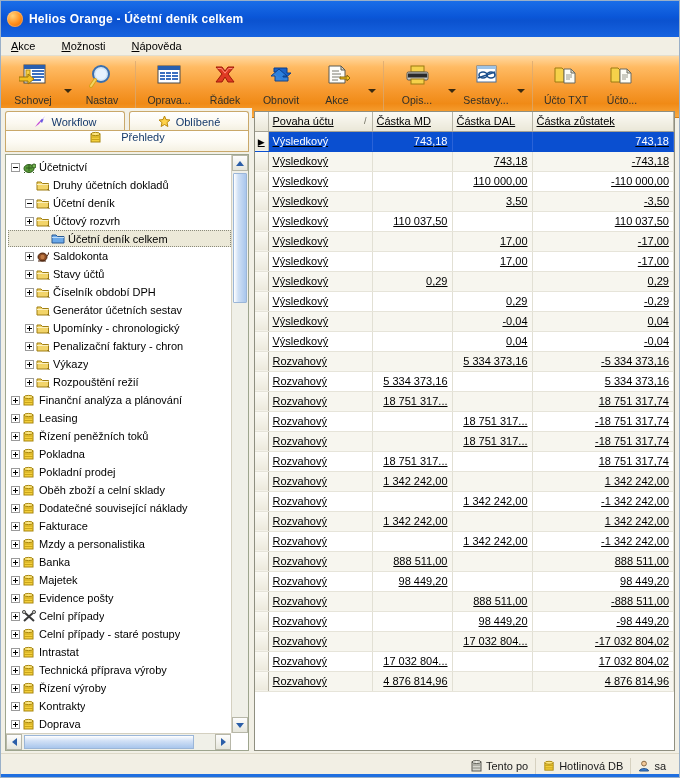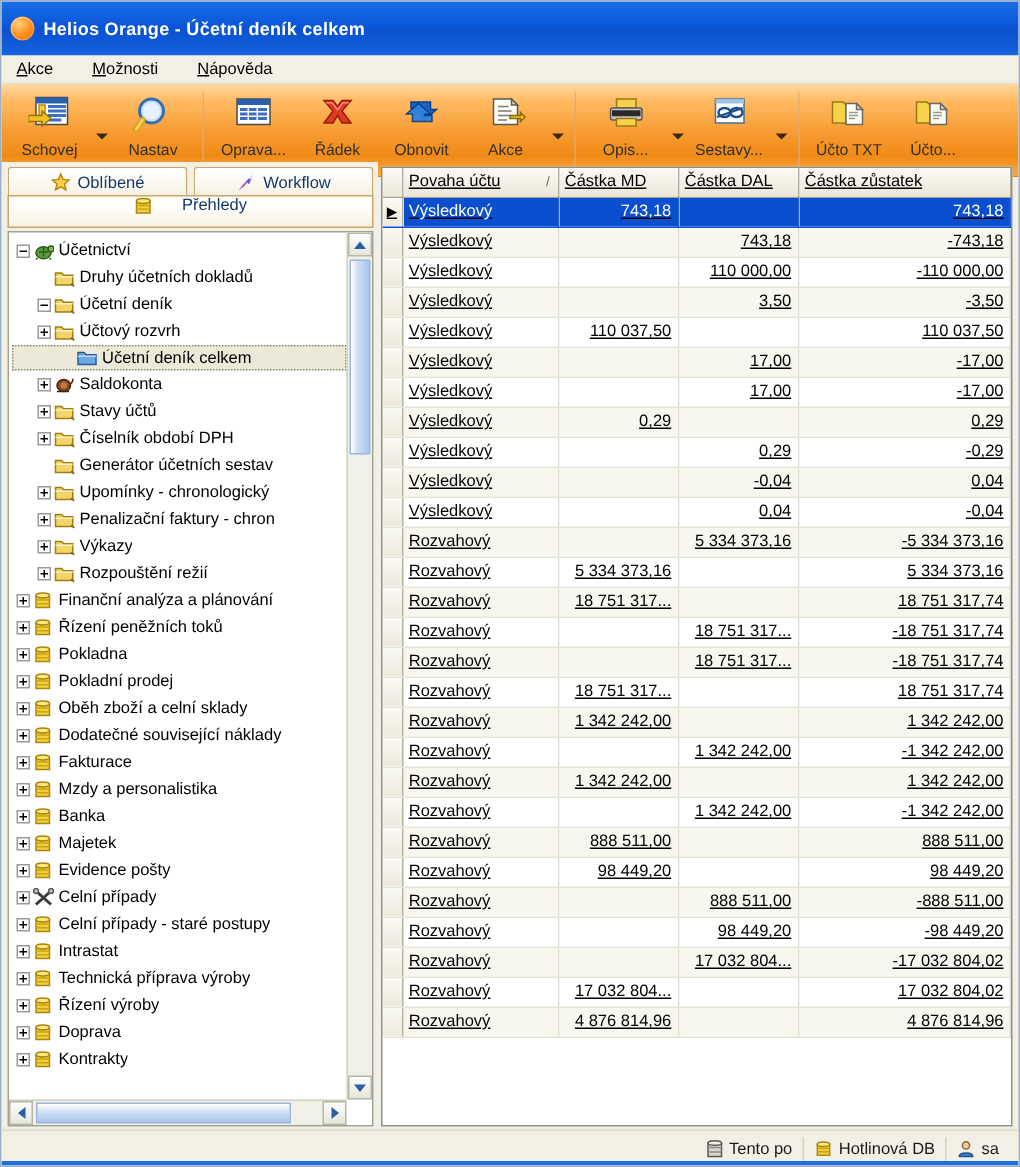--- a/index.html
+++ b/index.html
@@ -426,34 +426,34 @@
   </div>
 
   <div class="body">
 
     <div class="left">
 
       <div class="navtabs">
         <div class="navtab">
           <span class="ti">
             <svg width="13" height="13" viewBox="0 0 13 13">
-                <path d="M6.5 1 L8 4.6 L12 5 L9 7.6 L9.9 11.5 L6.5 9.5 L3.1 11.5 L4 7.6 L1 5 L5 4.6 Z" fill="#ffd24a" stroke="#b8860b"></path>
-              </svg>
-          </span>
-          <span>Oblíbené</span>
-        </div>
-        <div class="navtab">
-          <span class="ti">
-            <svg width="13" height="13" viewBox="0 0 13 13">
                 <path d="M12 1 L5 8 L2 12 L6 9 Z" fill="#c44ad8"></path>
                 <path d="M12 1 L7 6 L9 8 Z" fill="#6a5ae0"></path>
                 <circle cx="10.5" cy="2.5" r="2" fill="#ffffff" opacity=".75"></circle>
               </svg>
           </span>
           <span>Workflow</span>
+        </div>
+        <div class="navtab">
+          <span class="ti">
+            <svg width="13" height="13" viewBox="0 0 13 13">
+                <path d="M6.5 1 L8 4.6 L12 5 L9 7.6 L9.9 11.5 L6.5 9.5 L3.1 11.5 L4 7.6 L1 5 L5 4.6 Z" fill="#ffd24a" stroke="#b8860b"></path>
+              </svg>
+          </span>
+          <span>Oblíbené</span>
         </div>
       </div>
 
       <div class="hdrbar">
         <span class="ti">
           <svg width="13" height="13" viewBox="0 0 13 13">
               <rect x="2" y="3" width="9" height="8" fill="#f3cf3c" stroke="#a8860e"></rect>
               <ellipse cx="6.5" cy="3" rx="4.5" ry="1.6" fill="#ffe880" stroke="#a8860e"></ellipse>
               <path d="M2 6h9M2 8.5h9" stroke="#c9a41a"></path>
             </svg>
@@ -635,20 +635,32 @@
             <div class="tnode">
               <span class="indent" style="width: 3px;"></span>
               <span class="tog plus"></span>
               <span class="nicon">
                 <svg width="14" height="13" viewBox="0 0 14 13">
                   <rect x="2" y="3" width="9" height="8" fill="#f3cf3c" stroke="#a8860e"></rect>
                   <ellipse cx="6.5" cy="3" rx="4.5" ry="1.6" fill="#ffe880" stroke="#a8860e"></ellipse>
                   <path d="M2 6h9M2 8.5h9" stroke="#c9a41a"></path>
                 </svg>
               </span>
+              <span class="tlabel">Leasing</span>
+            </div>
+            <div class="tnode">
+              <span class="indent" style="width: 3px;"></span>
+              <span class="tog plus"></span>
+              <span class="nicon">
+                <svg width="14" height="13" viewBox="0 0 14 13">
+                  <rect x="2" y="3" width="9" height="8" fill="#f3cf3c" stroke="#a8860e"></rect>
+                  <ellipse cx="6.5" cy="3" rx="4.5" ry="1.6" fill="#ffe880" stroke="#a8860e"></ellipse>
+                  <path d="M2 6h9M2 8.5h9" stroke="#c9a41a"></path>
+                </svg>
+              </span>
               <span class="tlabel">Řízení peněžních toků</span>
             </div>
             <div class="tnode">
               <span class="indent" style="width: 3px;"></span>
               <span class="tog plus"></span>
               <span class="nicon">
                 <svg width="14" height="13" viewBox="0 0 14 13">
                   <rect x="2" y="3" width="9" height="8" fill="#f3cf3c" stroke="#a8860e"></rect>
                   <ellipse cx="6.5" cy="3" rx="4.5" ry="1.6" fill="#ffe880" stroke="#a8860e"></ellipse>
                   <path d="M2 6h9M2 8.5h9" stroke="#c9a41a"></path>
@@ -815,33 +827,33 @@
             <div class="tnode">
               <span class="indent" style="width: 3px;"></span>
               <span class="tog plus"></span>
               <span class="nicon">
                 <svg width="14" height="13" viewBox="0 0 14 13">
                   <rect x="2" y="3" width="9" height="8" fill="#f3cf3c" stroke="#a8860e"></rect>
                   <ellipse cx="6.5" cy="3" rx="4.5" ry="1.6" fill="#ffe880" stroke="#a8860e"></ellipse>
                   <path d="M2 6h9M2 8.5h9" stroke="#c9a41a"></path>
                 </svg>
               </span>
+              <span class="tlabel">Kontrakty</span>
+            </div>
+            <div class="tnode">
+              <span class="indent" style="width: 3px;"></span>
+              <span class="tog plus"></span>
+              <span class="nicon">
+                <svg width="14" height="13" viewBox="0 0 14 13">
+                  <rect x="2" y="3" width="9" height="8" fill="#f3cf3c" stroke="#a8860e"></rect>
+                  <ellipse cx="6.5" cy="3" rx="4.5" ry="1.6" fill="#ffe880" stroke="#a8860e"></ellipse>
+                  <path d="M2 6h9M2 8.5h9" stroke="#c9a41a"></path>
+                </svg>
+              </span>
               <span class="tlabel">Doprava</span>
-            </div>
-            <div class="tnode">
-              <span class="indent" style="width: 3px;"></span>
-              <span class="tog plus"></span>
-              <span class="nicon">
-                <svg width="14" height="13" viewBox="0 0 14 13">
-                  <rect x="2" y="3" width="9" height="8" fill="#f3cf3c" stroke="#a8860e"></rect>
-                  <ellipse cx="6.5" cy="3" rx="4.5" ry="1.6" fill="#ffe880" stroke="#a8860e"></ellipse>
-                  <path d="M2 6h9M2 8.5h9" stroke="#c9a41a"></path>
-                </svg>
-              </span>
-              <span class="tlabel">Kontrakty</span>
             </div>
           </div>
 
         <div class="vscroll">
           <div class="btn">
               <span class="arrowglyph ar-up"></span>
             </div>
           <div class="thumb"></div>
           <div class="btn bot">
               <span class="arrowglyph ar-dn"></span>

